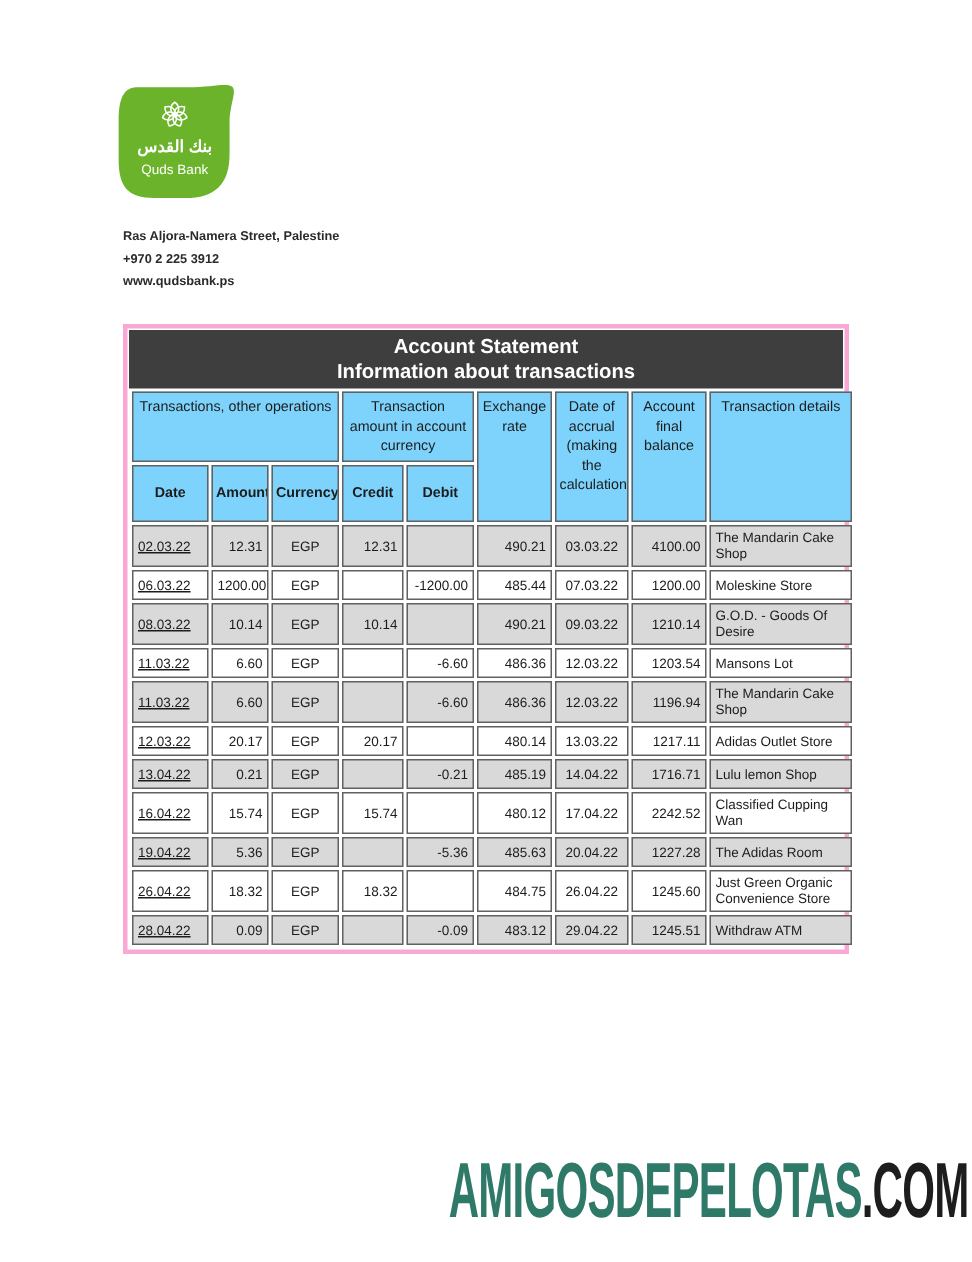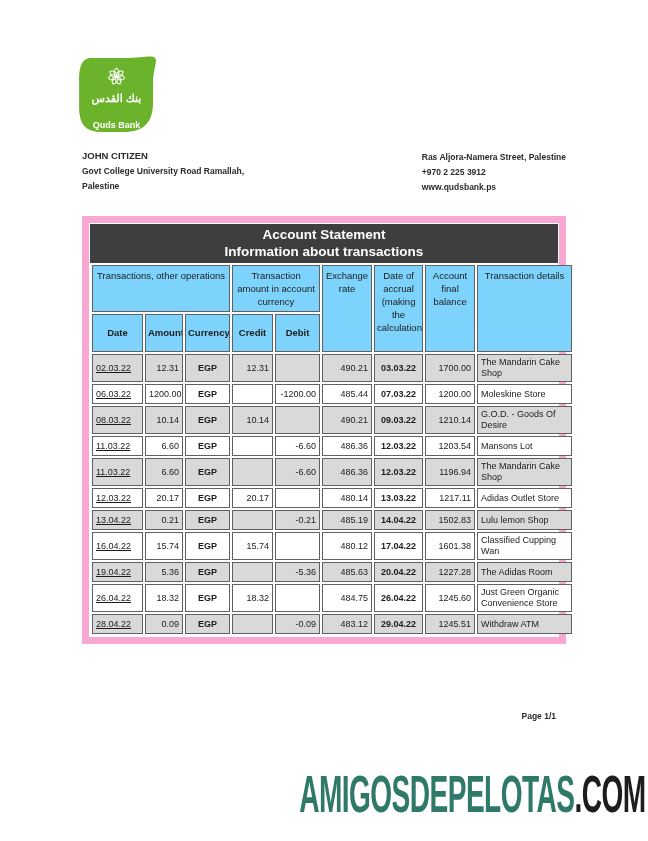--- a/index.html
+++ b/index.html
@@ -28,39 +28,39 @@
     display: flex; flex-direction: column;
     align-items: center; justify-content: flex-start;
     padding-top: 11px;
     color: #ffffff;
   }
   .logo-ar {
     font-size: 11px; font-weight: bold; margin-top: 3px;
     line-height: 12px; letter-spacing: 0.5px;
   }
   .logo-en {
-    font-size: 9px; font-weight: bold; margin-top: 16px; line-height: 10px;
+    font-size: 9px; font-weight: normal; margin-top: 4px; line-height: 10px;
   }
 
   
   .info-row {
     position: absolute;
     left: 82px; right: 82px; top: 148px;
     display: flex; justify-content: space-between;
     font-size: 8.5px; font-weight: bold; color: #2b2b2b;
   }
   .customer { text-align: left; line-height: 15px; }
   .customer-name { font-size: 9.5px; line-height: 16px; }
   .contact { text-align: left; line-height: 15px; padding-top: 2px; }
 
   
   .statement {
     position: absolute;
     left: 82px; top: 216px; width: 484px;
-    border: 7px solid #f9a8d4;
+    border: 3px solid #f9a8d4;
     background: #ffffff;
   }
   .stmt-title {
     background: #3e3e3e;
     color: #ffffff;
     text-align: center;
     font-weight: bold;
     font-size: 13.5px;
     line-height: 17px;
     margin: 1px 1px 0 1px;
@@ -101,21 +101,21 @@
     padding: 2px 3px;
     height: 20px;
     vertical-align: middle;
     line-height: 11px;
     background: #ffffff;
   }
   tr.alt td { background: #d9d9d9; }
 
   td.c-date  { text-align: left; text-decoration: underline; }
   td.c-amount, td.c-credit, td.c-debit, td.c-rate, td.c-bal { text-align: right; }
-  td.c-cur, td.c-accr { text-align: center; font-weight: bold; }
+  td.c-cur, td.c-accr { text-align: center; }
   td.c-det { text-align: left; }
 
   
   .page-num {
     position: absolute;
     left: 82px; top: 711px; width: 484px;
     text-align: right;
     padding-right: 10px;
     font-size: 8.5px;
     font-weight: bold;
@@ -156,25 +156,20 @@
           <path d="M18 6 C 23 9.5, 23 15, 18 19 C 13 15, 13 9.5, 18 6" transform="rotate(257 18 18)"></path>
           <path d="M18 6 C 23 9.5, 23 15, 18 19 C 13 15, 13 9.5, 18 6" transform="rotate(309 18 18)"></path>
         </g>
       </svg>
       <div class="logo-ar">بنك القدس</div>
       <div class="logo-en">Quds Bank</div>
     </div>
   </div>
 
   <div class="info-row">
-    <div class="customer">
-      <div class="customer-name">JOHN CITIZEN</div>
-      <div>Govt College University Road Ramallah,</div>
-      <div>Palestine</div>
-    </div>
     <div class="contact">
       <div>Ras Aljora-Namera Street, Palestine</div>
       <div>+970 2 225 3912</div>
       <div>www.qudsbank.ps</div>
     </div>
   </div>
 
   <div class="statement">
     <div class="stmt-title">
       <div>Account Statement</div>
@@ -212,21 +207,21 @@
       </thead>
       <tbody>
         <tr class="alt">
           <td class="c-date">02.03.22</td>
           <td class="c-amount">12.31</td>
           <td class="c-cur">EGP</td>
           <td class="c-credit">12.31</td>
           <td class="c-debit"></td>
           <td class="c-rate">490.21</td>
           <td class="c-accr">03.03.22</td>
-          <td class="c-bal">1700.00</td>
+          <td class="c-bal">4100.00</td>
           <td class="c-det">The Mandarin Cake Shop</td>
         </tr>
         <tr>
           <td class="c-date">06.03.22</td>
           <td class="c-amount">1200.00</td>
           <td class="c-cur">EGP</td>
           <td class="c-credit"></td>
           <td class="c-debit">-1200.00</td>
           <td class="c-rate">485.44</td>
           <td class="c-accr">07.03.22</td>
@@ -278,32 +273,32 @@
           <td class="c-det">Adidas Outlet Store</td>
         </tr>
         <tr class="alt">
           <td class="c-date">13.04.22</td>
           <td class="c-amount">0.21</td>
           <td class="c-cur">EGP</td>
           <td class="c-credit"></td>
           <td class="c-debit">-0.21</td>
           <td class="c-rate">485.19</td>
           <td class="c-accr">14.04.22</td>
-          <td class="c-bal">1502.83</td>
+          <td class="c-bal">1716.71</td>
           <td class="c-det">Lulu lemon Shop</td>
         </tr>
         <tr>
           <td class="c-date">16.04.22</td>
           <td class="c-amount">15.74</td>
           <td class="c-cur">EGP</td>
           <td class="c-credit">15.74</td>
           <td class="c-debit"></td>
           <td class="c-rate">480.12</td>
           <td class="c-accr">17.04.22</td>
-          <td class="c-bal">1601.38</td>
+          <td class="c-bal">2242.52</td>
           <td class="c-det">Classified Cupping Wan</td>
         </tr>
         <tr class="alt">
           <td class="c-date">19.04.22</td>
           <td class="c-amount">5.36</td>
           <td class="c-cur">EGP</td>
           <td class="c-credit"></td>
           <td class="c-debit">-5.36</td>
           <td class="c-rate">485.63</td>
           <td class="c-accr">20.04.22</td>
@@ -329,19 +324,18 @@
           <td class="c-debit">-0.09</td>
           <td class="c-rate">483.12</td>
           <td class="c-accr">29.04.22</td>
           <td class="c-bal">1245.51</td>
           <td class="c-det">Withdraw ATM</td>
         </tr>
       </tbody>
     </table>
   </div>
 
-  <div class="page-num">Page 1/1</div>
 
   <div class="watermark">
     <span class="wm-name">AMIGOSDEPELOTAS</span><span class="wm-tld">.COM</span>
   </div>
 
 </div>
 
 </body></html>

